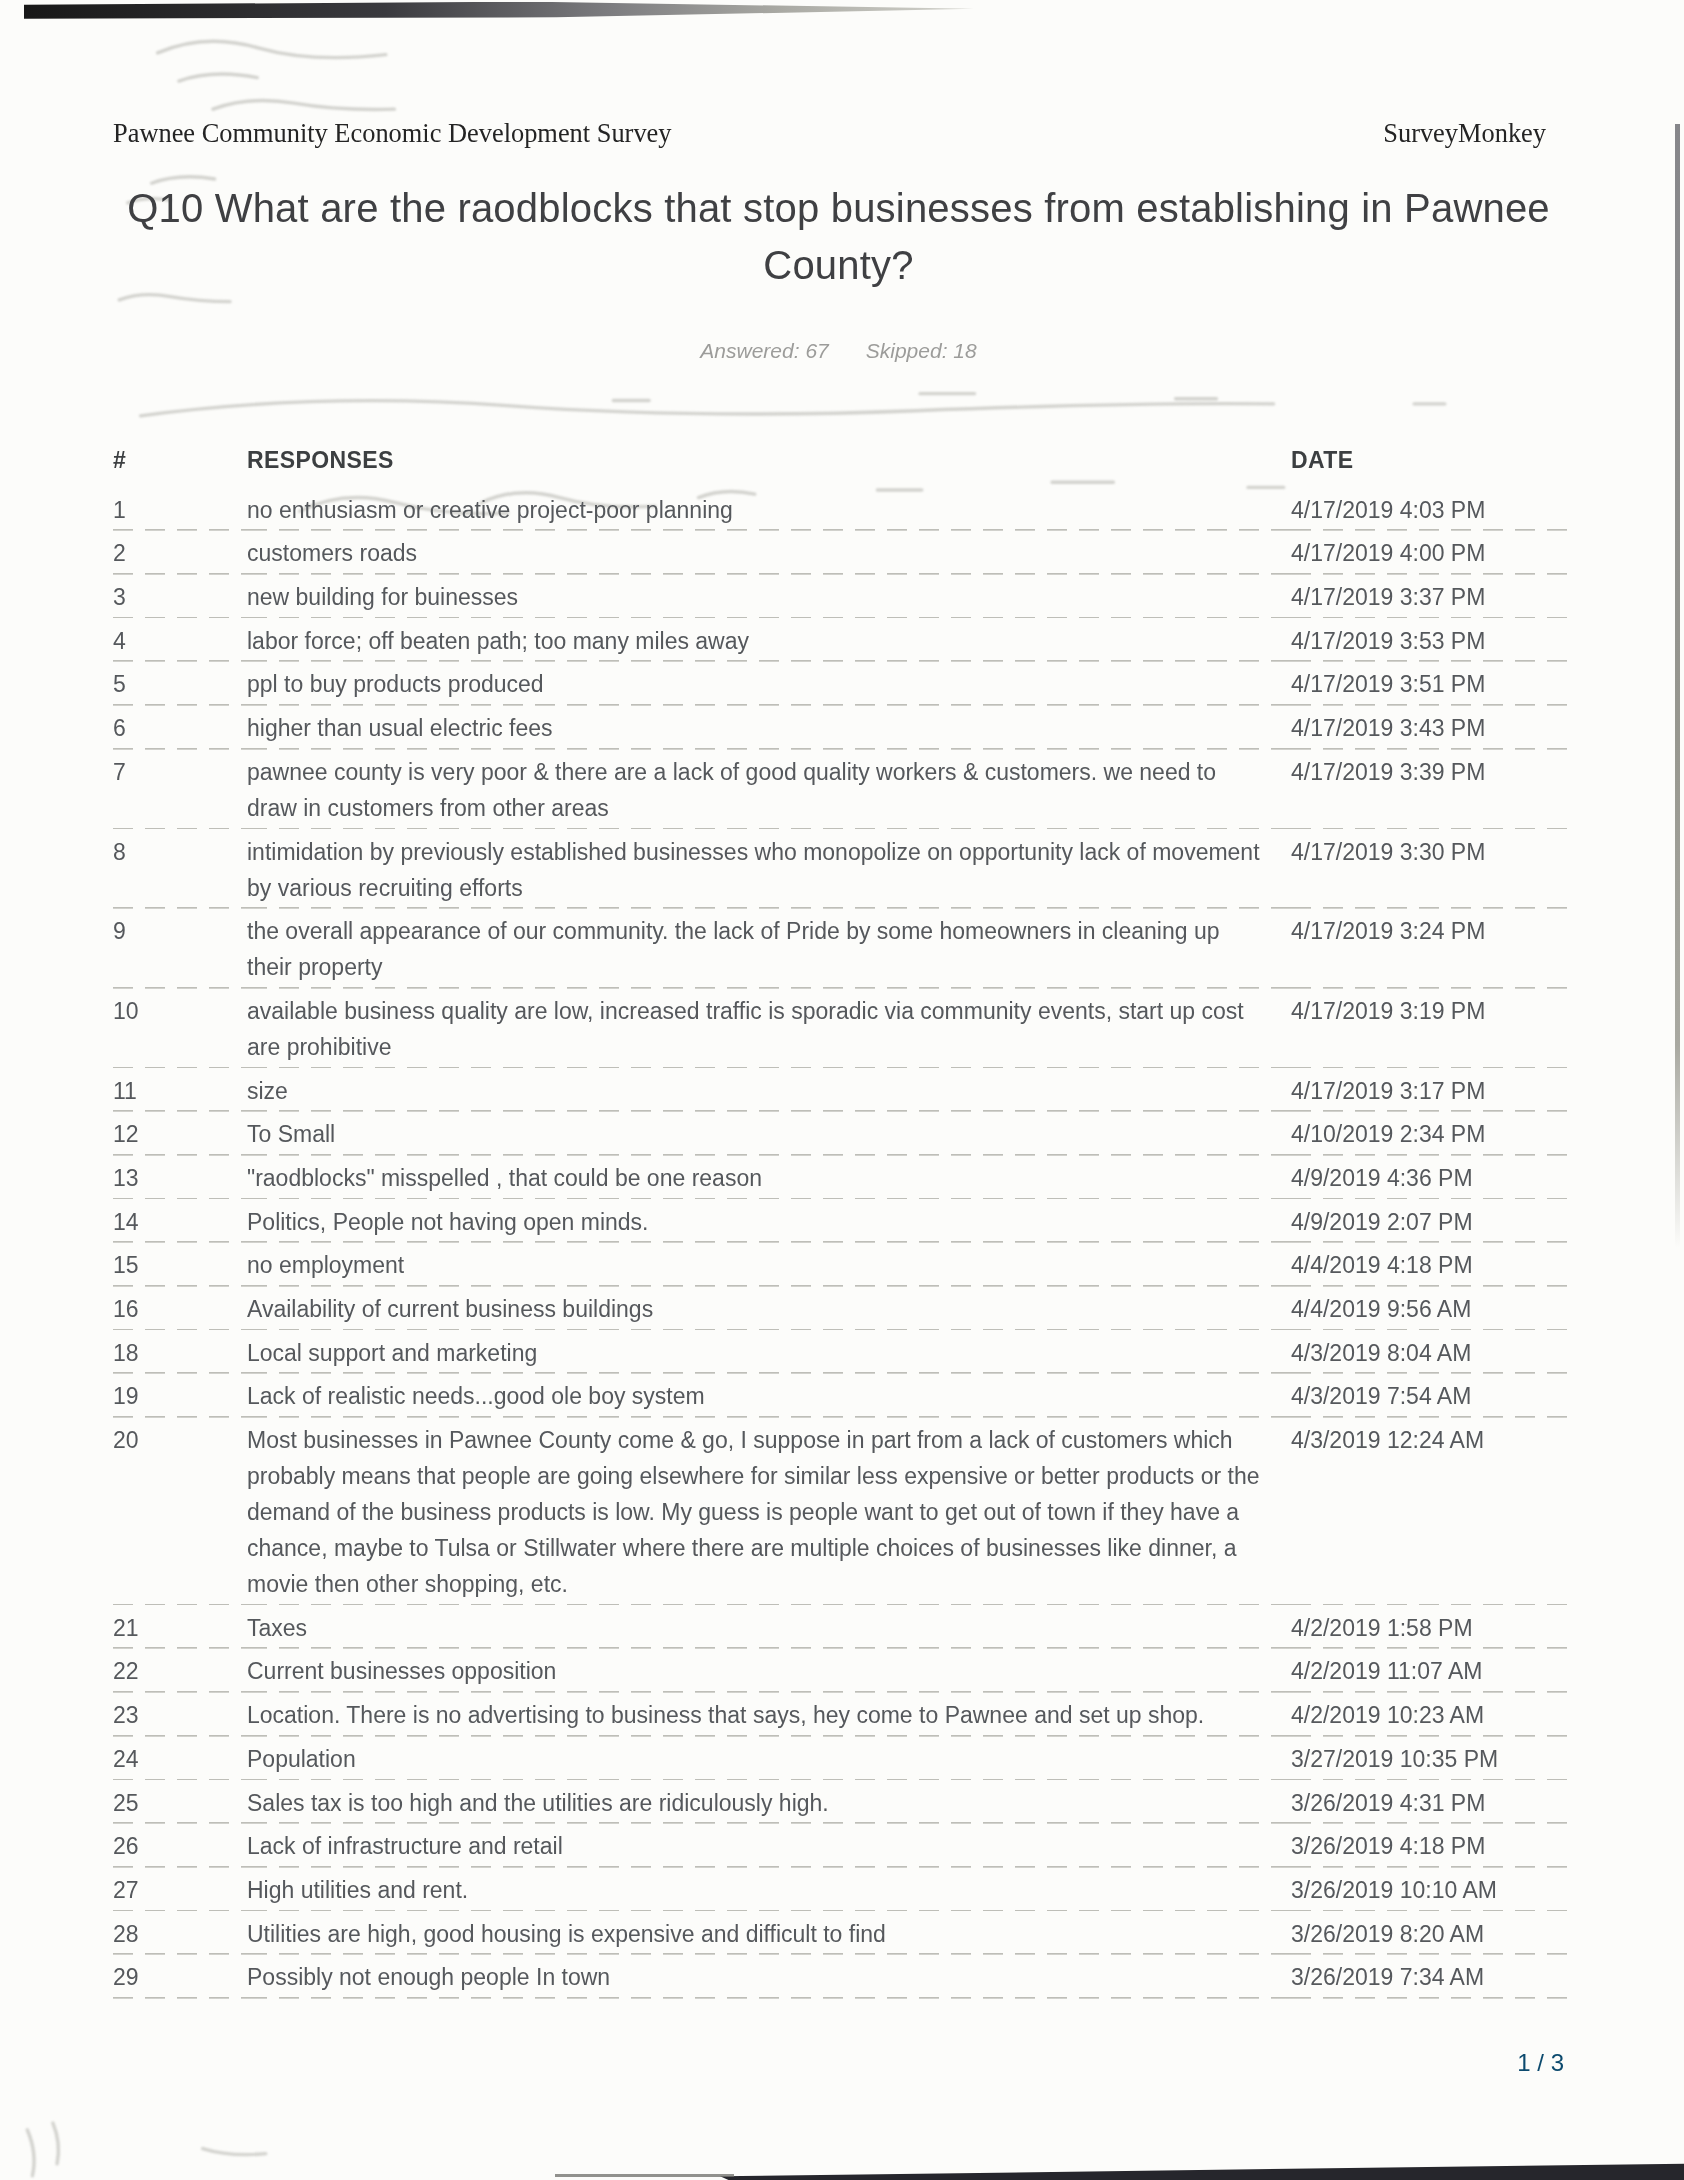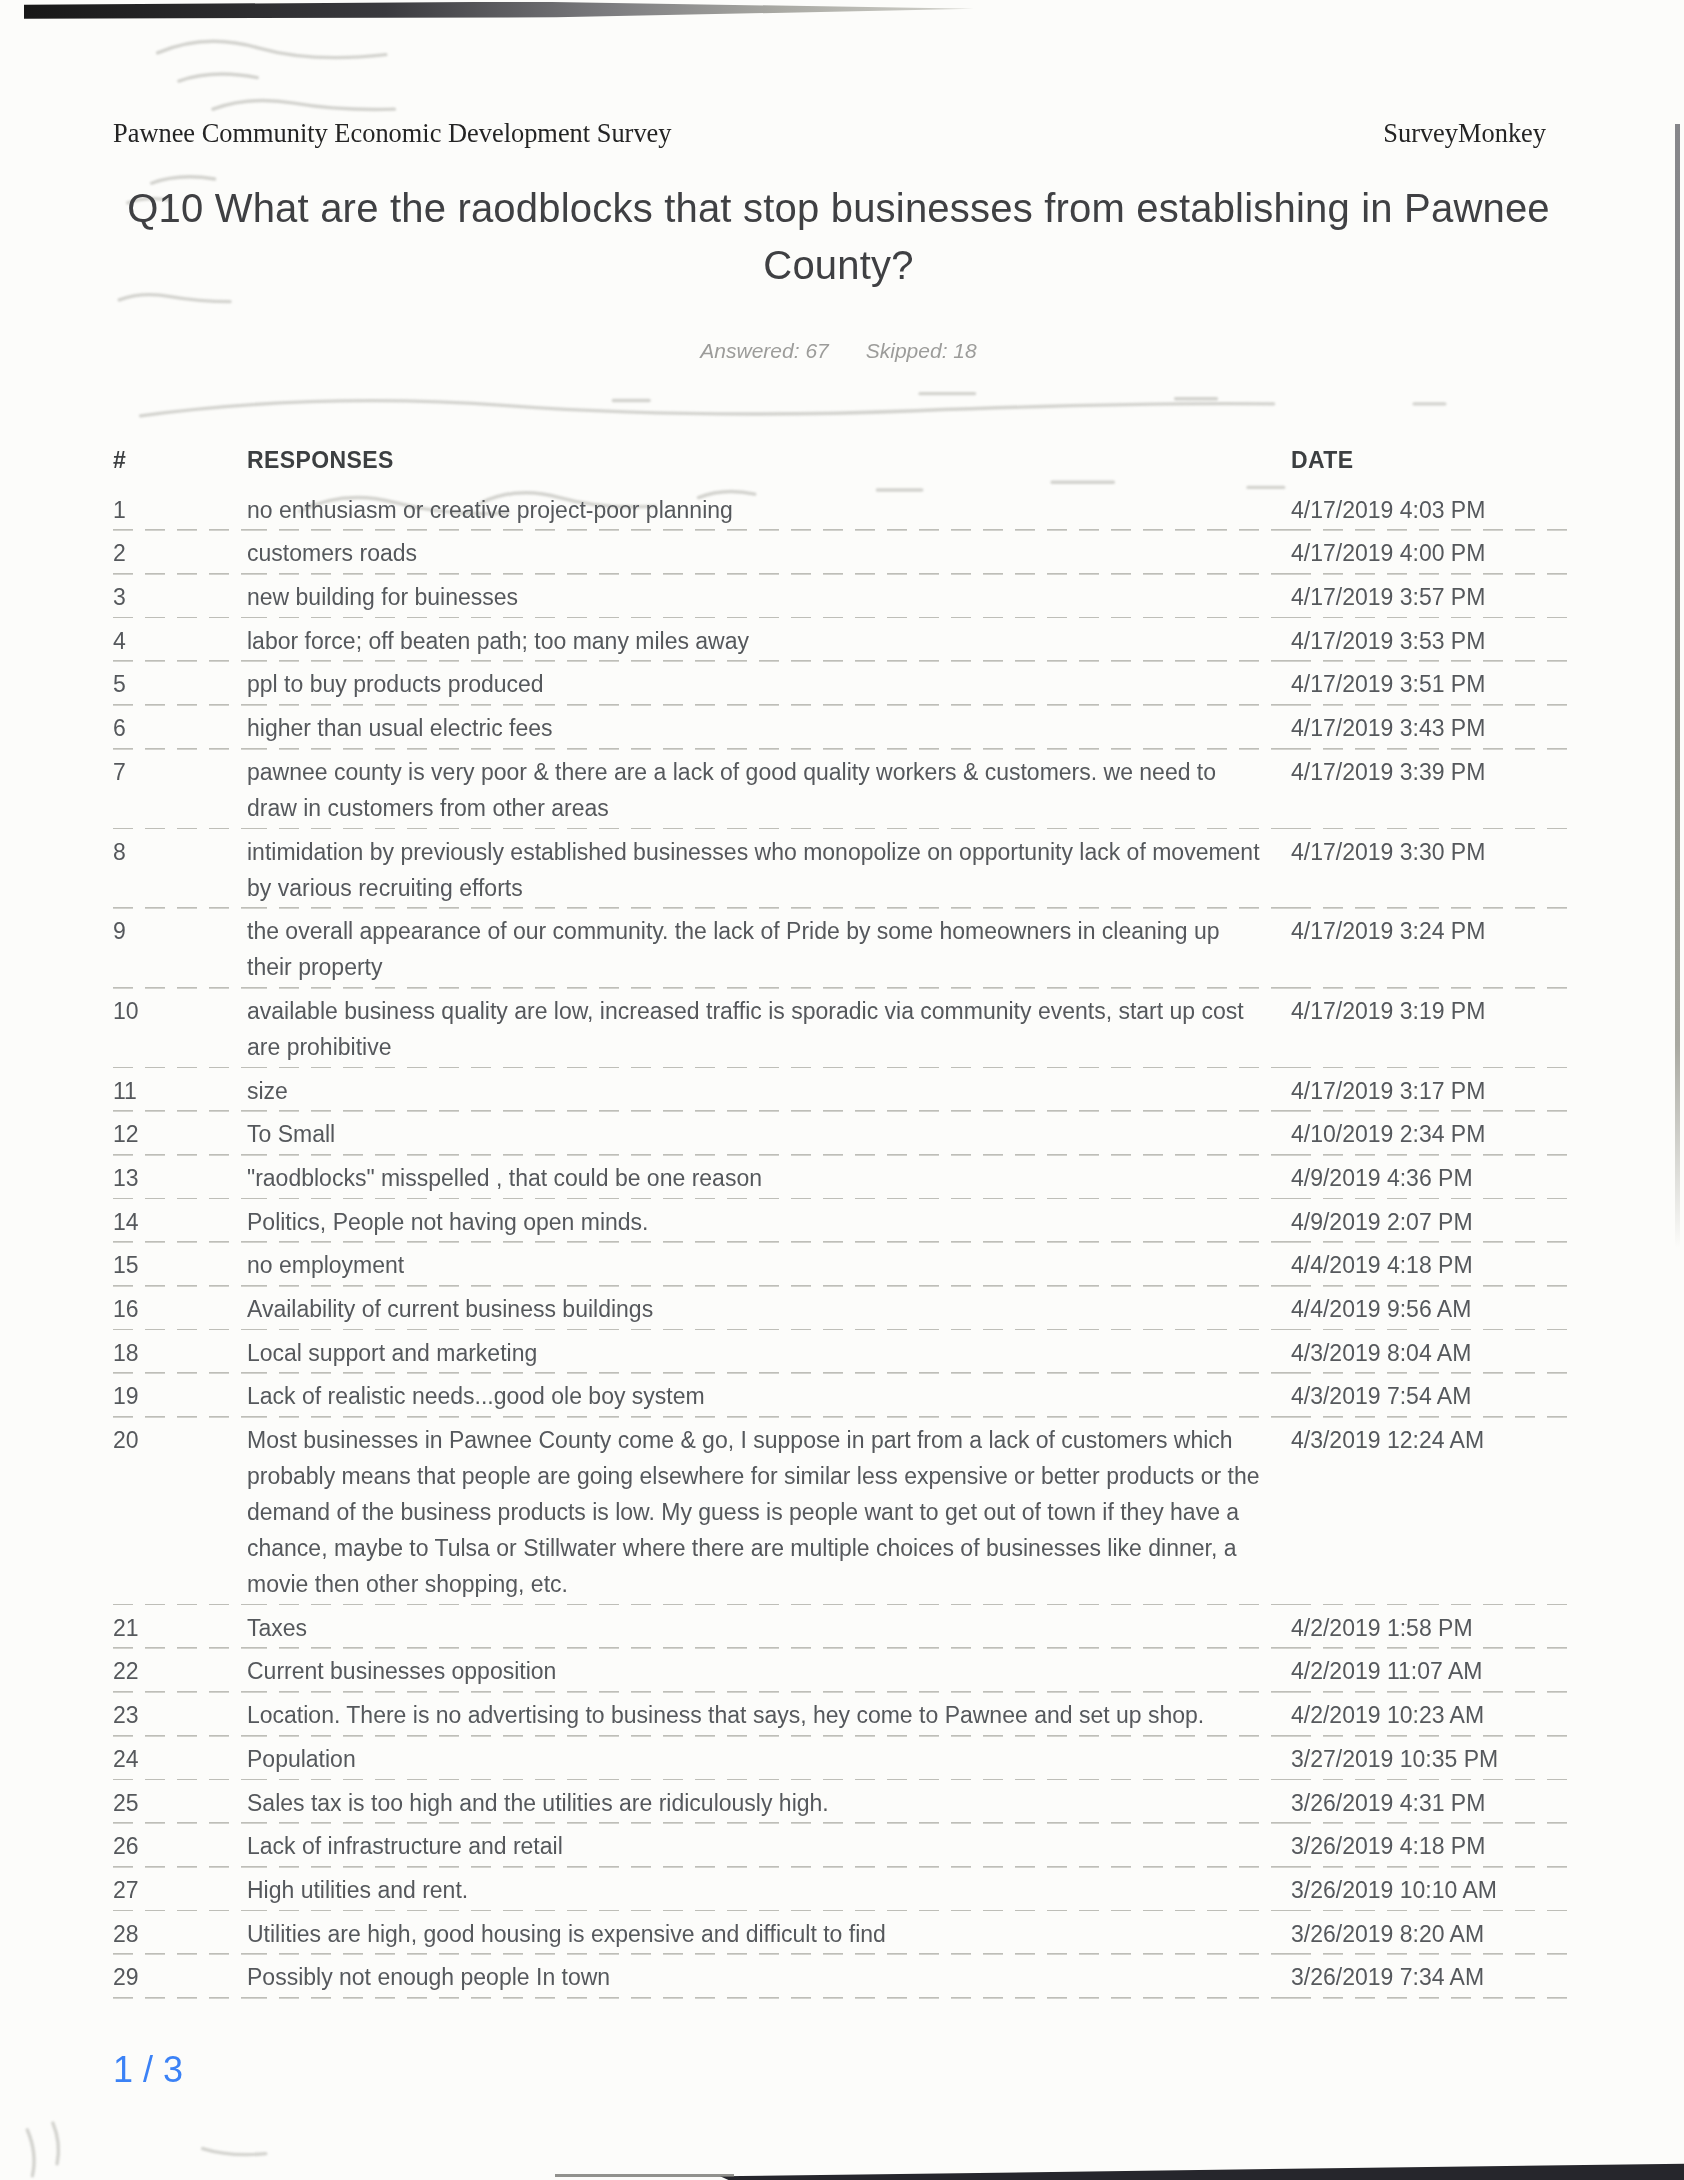--- a/index.html
+++ b/index.html
@@ -73,21 +73,21 @@
     font-size:23px; color:#55585c; vertical-align:top;
     line-height:36px; padding:4.3px 0 3.4px 0;
     background-image:repeating-linear-gradient(90deg,#bebeb8 0 20.4px,rgba(0,0,0,0) 20.4px 32px);
     background-position:0 100%; background-size:100% 1.7px; background-repeat:no-repeat;
   }
   table.responses td.resp{ padding-right:25.6px; }
 
   
   .page-indicator{
     position:absolute; left:113px; top:2049px; width:1451px;
-    text-align:left; font-size:36px; color:#3b82f6;
+    text-align:right; font-size:24px; color:#0c4a6e;
   }
 </style>
 </head>
 <body>
 
 <div class="top-scan-bar"></div>
 <div class="right-edge-line"></div>
 <div class="bottom-scan-bar"></div>
 <div class="bottom-scan-tail"></div>
 
@@ -138,21 +138,21 @@
 
   <tr>
     <td class="num">2</td>
     <td class="resp">customers roads</td>
     <td class="date">4/17/2019 4:00 PM</td>
   </tr>
 
   <tr>
     <td class="num">3</td>
     <td class="resp">new building for buinesses</td>
-    <td class="date">4/17/2019 3:57 PM</td>
+    <td class="date">4/17/2019 3:37 PM</td>
   </tr>
 
   <tr>
     <td class="num">4</td>
     <td class="resp">labor force; off beaten path; too many miles away</td>
     <td class="date">4/17/2019 3:53 PM</td>
   </tr>
 
   <tr>
     <td class="num">5</td>

